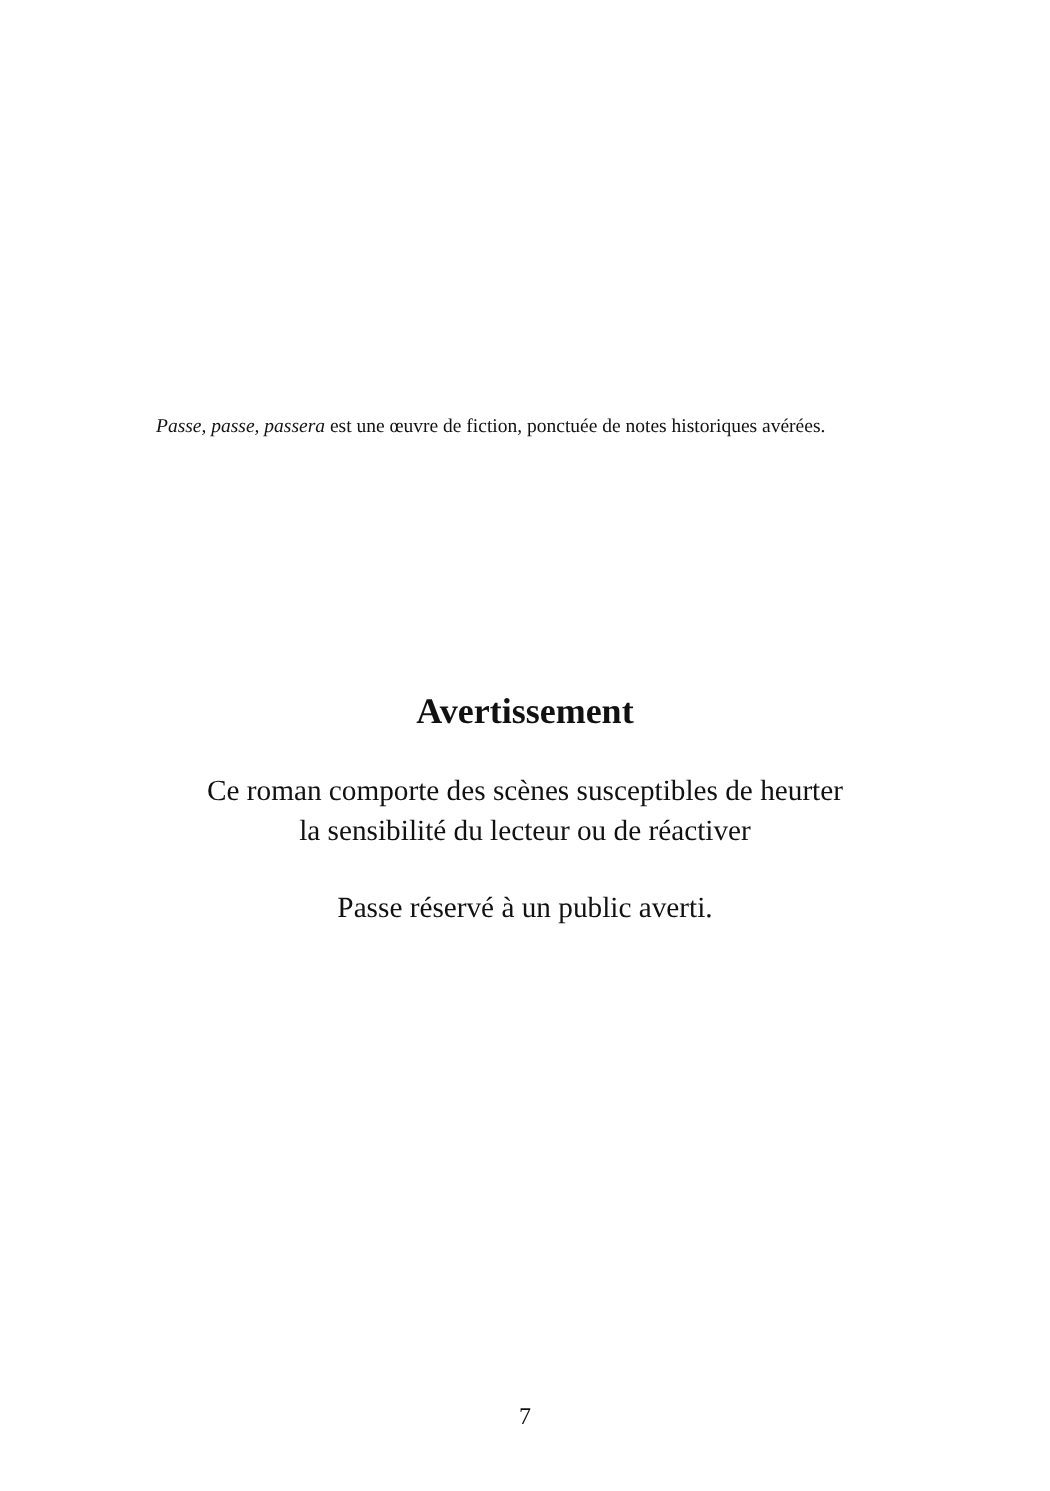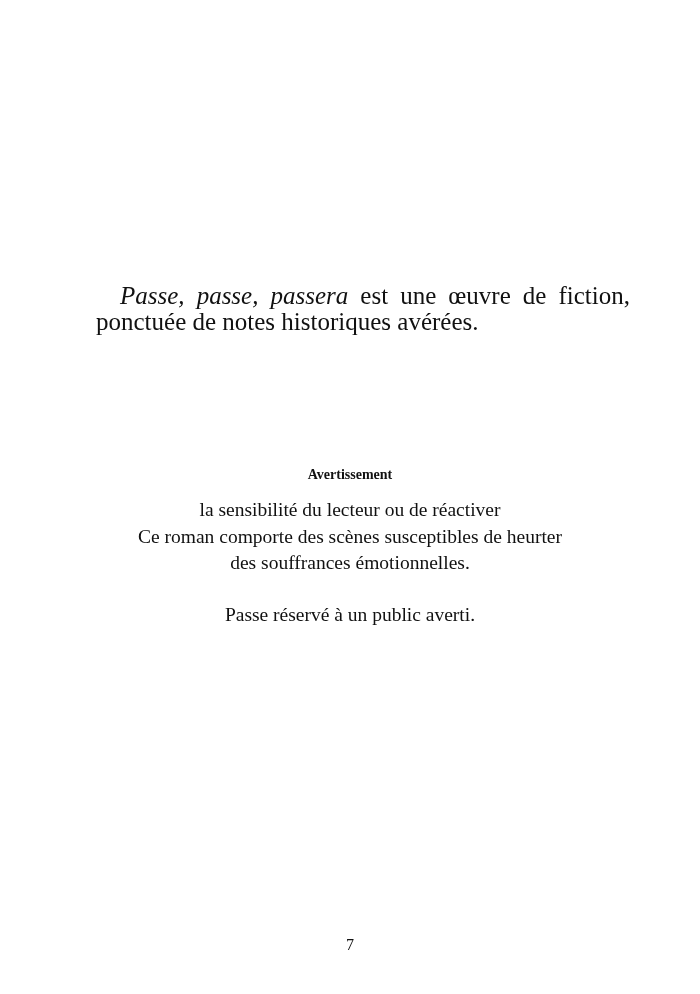--- a/index.html
+++ b/index.html
@@ -1,37 +1,36 @@
 <!DOCTYPE html>
 <html><head>
 <meta charset="utf-8">
 <style>
   html, body { margin: 0; padding: 0; background: #ffffff; }
   body { width: 700px; height: 994px; position: relative; overflow: hidden;
          font-family: "Liberation Serif", "DejaVu Serif", serif; color: #111; }
   .page { position: absolute; left: 0; top: 0; width: 700px; height: 994px; background: #fff; }
-  .intro { position: absolute; left: 96px; top: 258px; width: 534px; font-size: 25px; line-height: 26px;
+  .intro { position: absolute; left: 80px; top: 258px; width: 534px; font-size: 13px; line-height: 26px;
            text-align: justify; text-align-last: left; }
   .intro .indent { display: inline-block; width: 24px; }
   .intro em { font-style: italic; }
   .warning { position: absolute; left: 0; top: 461px; width: 700px; text-align: center; font-size: 19.5px; }
-  .warning h2 { margin: 0 0 8px 0; font-size: 14px; font-weight: bold; line-height: 28px; }
+  .warning h2 { margin: 0 0 26px 0; font-size: 24px; font-weight: bold; line-height: 28px; }
   .warning .line { line-height: 26.5px; }
   .warning .spacer { height: 25px; }
   .pagenum { position: absolute; left: 0; top: 936px; width: 700px; text-align: center; font-size: 16px; }
 </style>
 </head>
 <body>
 
 <div class="page">
   <p class="intro"><span class="indent"></span><em>Passe, passe, passera</em><span> est une œuvre de fiction, ponctuée de notes historiques avérées.</span></p>
 
   <div class="warning">
     <h2>Avertissement</h2>
+    <div class="line">Ce roman comporte des scènes susceptibles de heurter</div>
     <div class="line">la sensibilité du lecteur ou de réactiver</div>
-    <div class="line">Ce roman comporte des scènes susceptibles de heurter</div>
-    <div class="line">des souffrances émotionnelles.</div>
     <div class="spacer"></div>
     <div class="line">Passe réservé à un public averti.</div>
   </div>
 
   <div class="pagenum">7</div>
 </div>
 
 </body></html>

